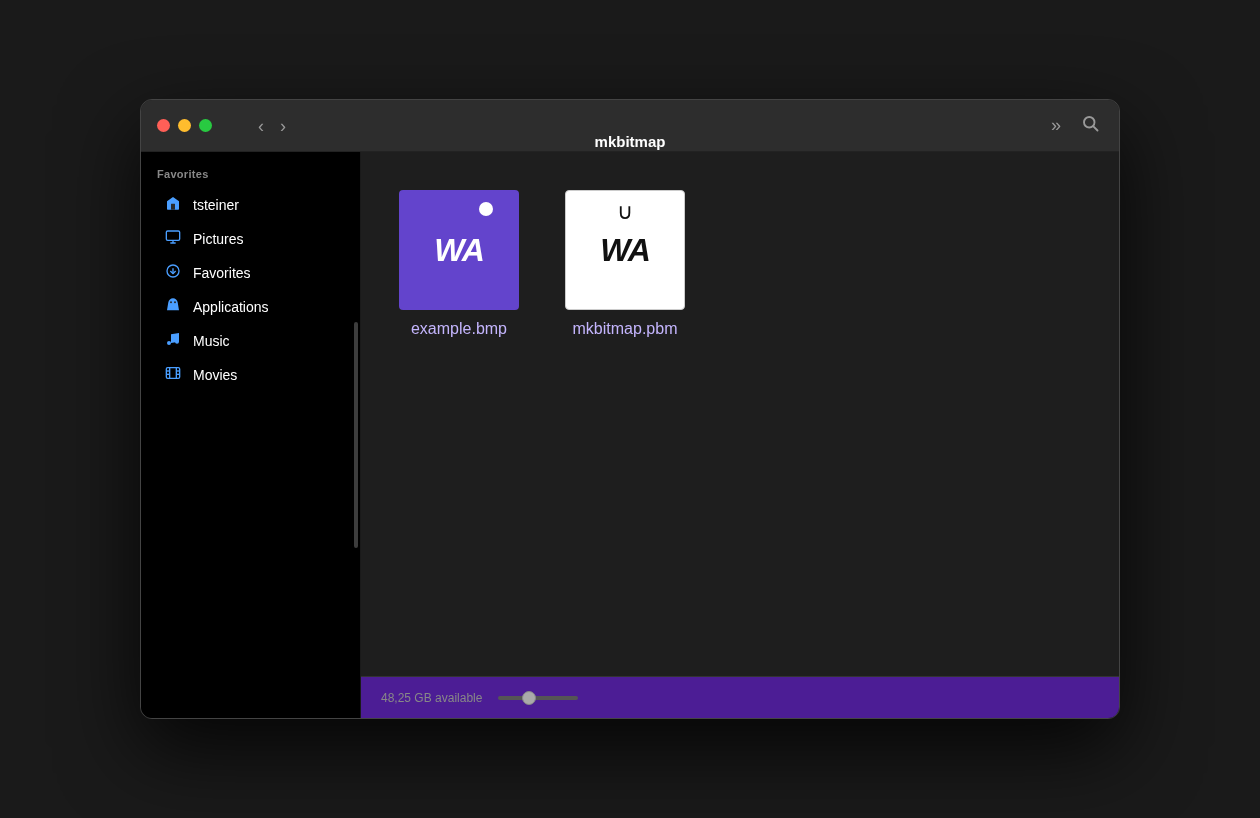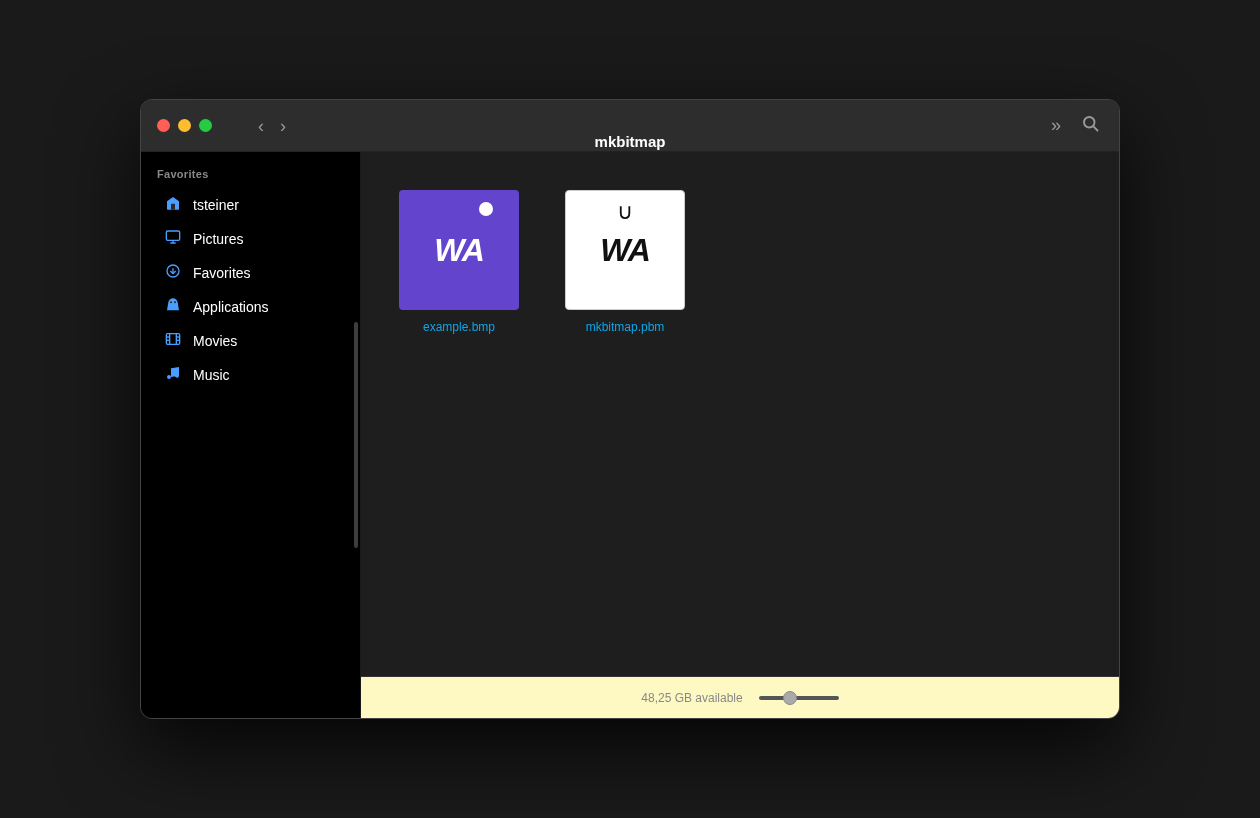--- a/index.html
+++ b/index.html
@@ -230,36 +230,36 @@
       top: 8px;
       left: 50%;
       transform: translateX(-50%);
       font-size: 22px;
       font-weight: 300;
       color: #111;
       font-style: normal;
     }
 
     .file-name {
-      color: #0ea5e9;
-      font-size: 12px;
+      color: #c4b5fd;
+      font-size: 16px;
       text-align: left;
     }
 
     .status-bar {
       position: absolute;
       bottom: 0;
       left: 0;
       right: 0;
       height: 42px;
-      background: #fef9c3;
+      background: #4c1d95;
       border-top: 1px solid #333;
       display: flex;
       align-items: center;
-      justify-content: center;
+      justify-content: flex-start;
       padding: 0 20px;
       gap: 16px;
     }
 
     .status-text {
       color: #888;
       font-size: 12px;
     }
 
     .zoom-slider {
@@ -359,44 +359,44 @@
               <path d="M12 2C8.5 2 5.5 4.5 5 8L3 20h18L19 8c-.5-3.5-3.5-6-7-6z"></path>
               <circle cx="9" cy="8" r="1.5" fill="#2a2a2a"></circle>
               <circle cx="15" cy="8" r="1.5" fill="#2a2a2a"></circle>
             </svg>
         </span>
         <span>Applications</span>
       </div>
 
       <div class="sidebar-item">
         <span class="sidebar-icon">
+          <svg width="16" height="16" viewBox="0 0 24 24" fill="#4a9eff">
+              <path d="M9 18V5l12-2v13"></path>
+              <circle cx="6" cy="18" r="3"></circle>
+              <circle cx="18" cy="16" r="3"></circle>
+            </svg>
+        </span>
+        <span>Music</span>
+      </div>
+
+      <div class="sidebar-item">
+        <span class="sidebar-icon">
           <svg width="16" height="16" viewBox="0 0 24 24" fill="none" stroke="#4a9eff" stroke-width="2">
               <rect x="2" y="4" width="20" height="16" rx="2"></rect>
               <line x1="7" y1="4" x2="7" y2="20"></line>
               <line x1="17" y1="4" x2="17" y2="20"></line>
               <line x1="2" y1="9" x2="7" y2="9"></line>
               <line x1="17" y1="9" x2="22" y2="9"></line>
               <line x1="2" y1="14" x2="7" y2="14"></line>
               <line x1="17" y1="14" x2="22" y2="14"></line>
             </svg>
         </span>
         <span>Movies</span>
       </div>
 
-      <div class="sidebar-item">
-        <span class="sidebar-icon">
-          <svg width="16" height="16" viewBox="0 0 24 24" fill="#4a9eff">
-              <path d="M9 18V5l12-2v13"></path>
-              <circle cx="6" cy="18" r="3"></circle>
-              <circle cx="18" cy="16" r="3"></circle>
-            </svg>
-        </span>
-        <span>Music</span>
-      </div>
-
       <div class="sidebar-scrollbar"></div>
     </div>
 
     <div class="main-content">
       <div class="file-grid">
 
         <div class="file-item">
           <div class="file-thumbnail bmp">
             <div class="thumb-dot-bmp"></div>
             <span class="wa-text-bmp">WA</span>

